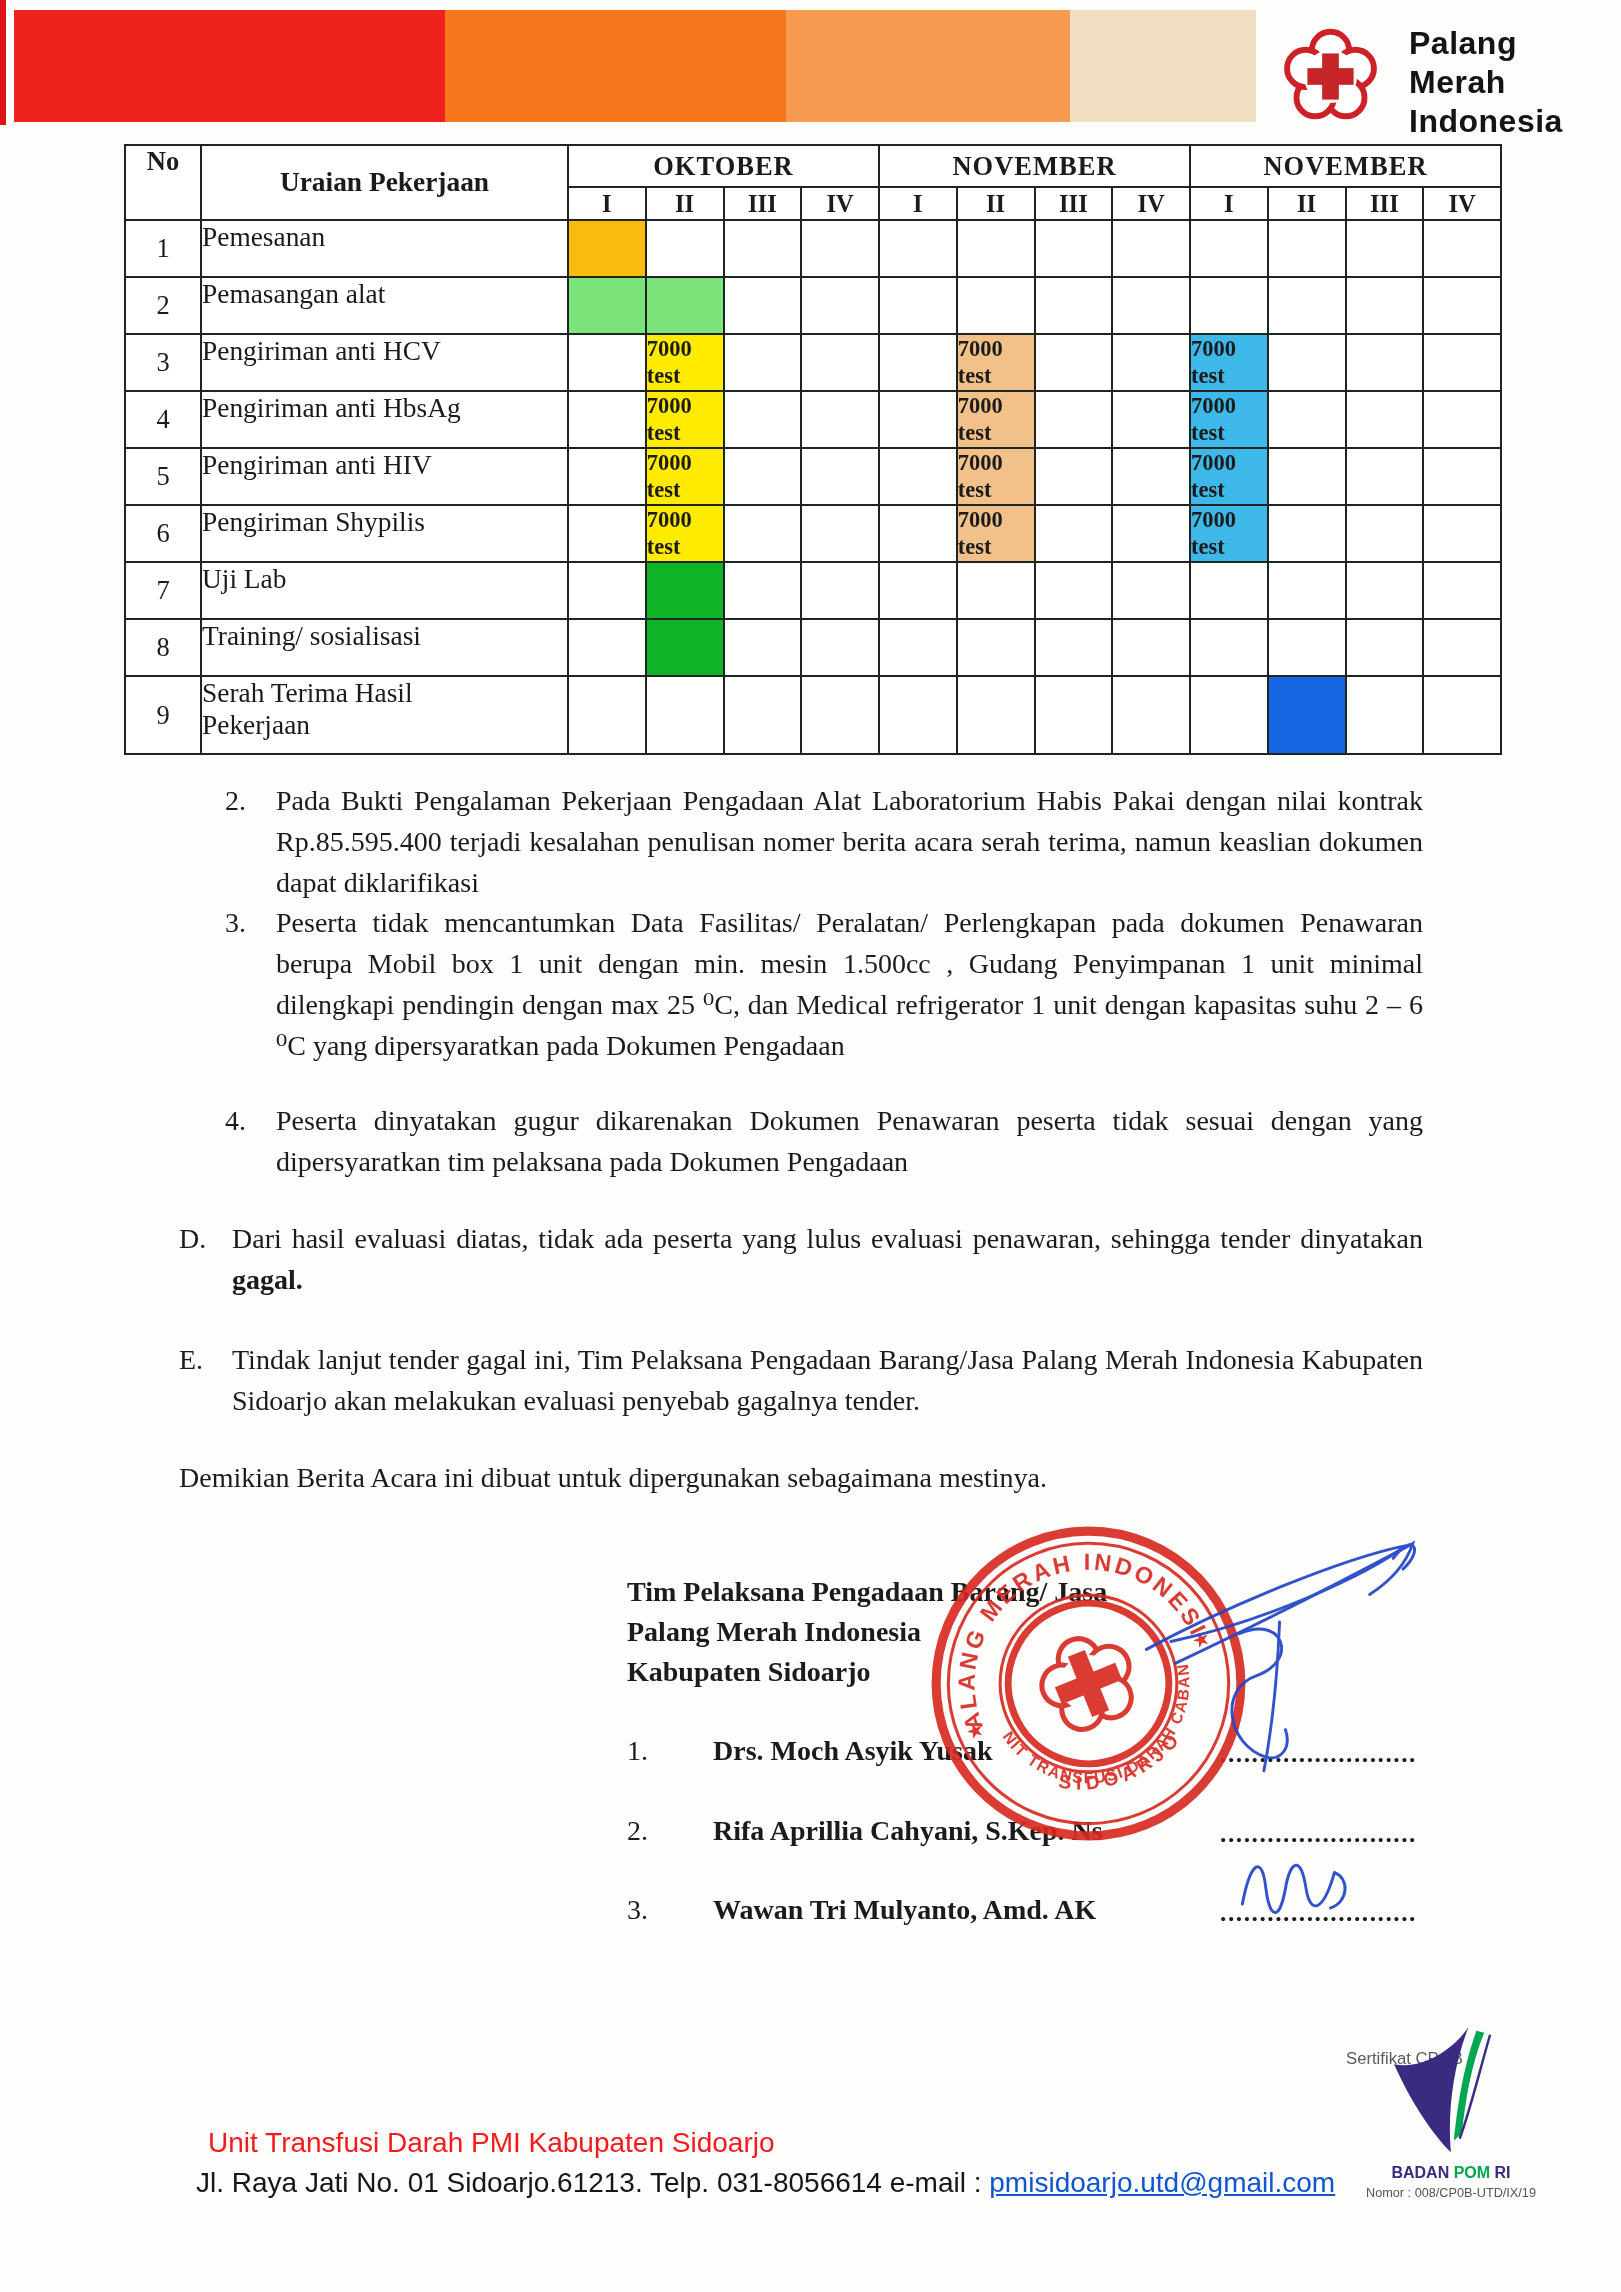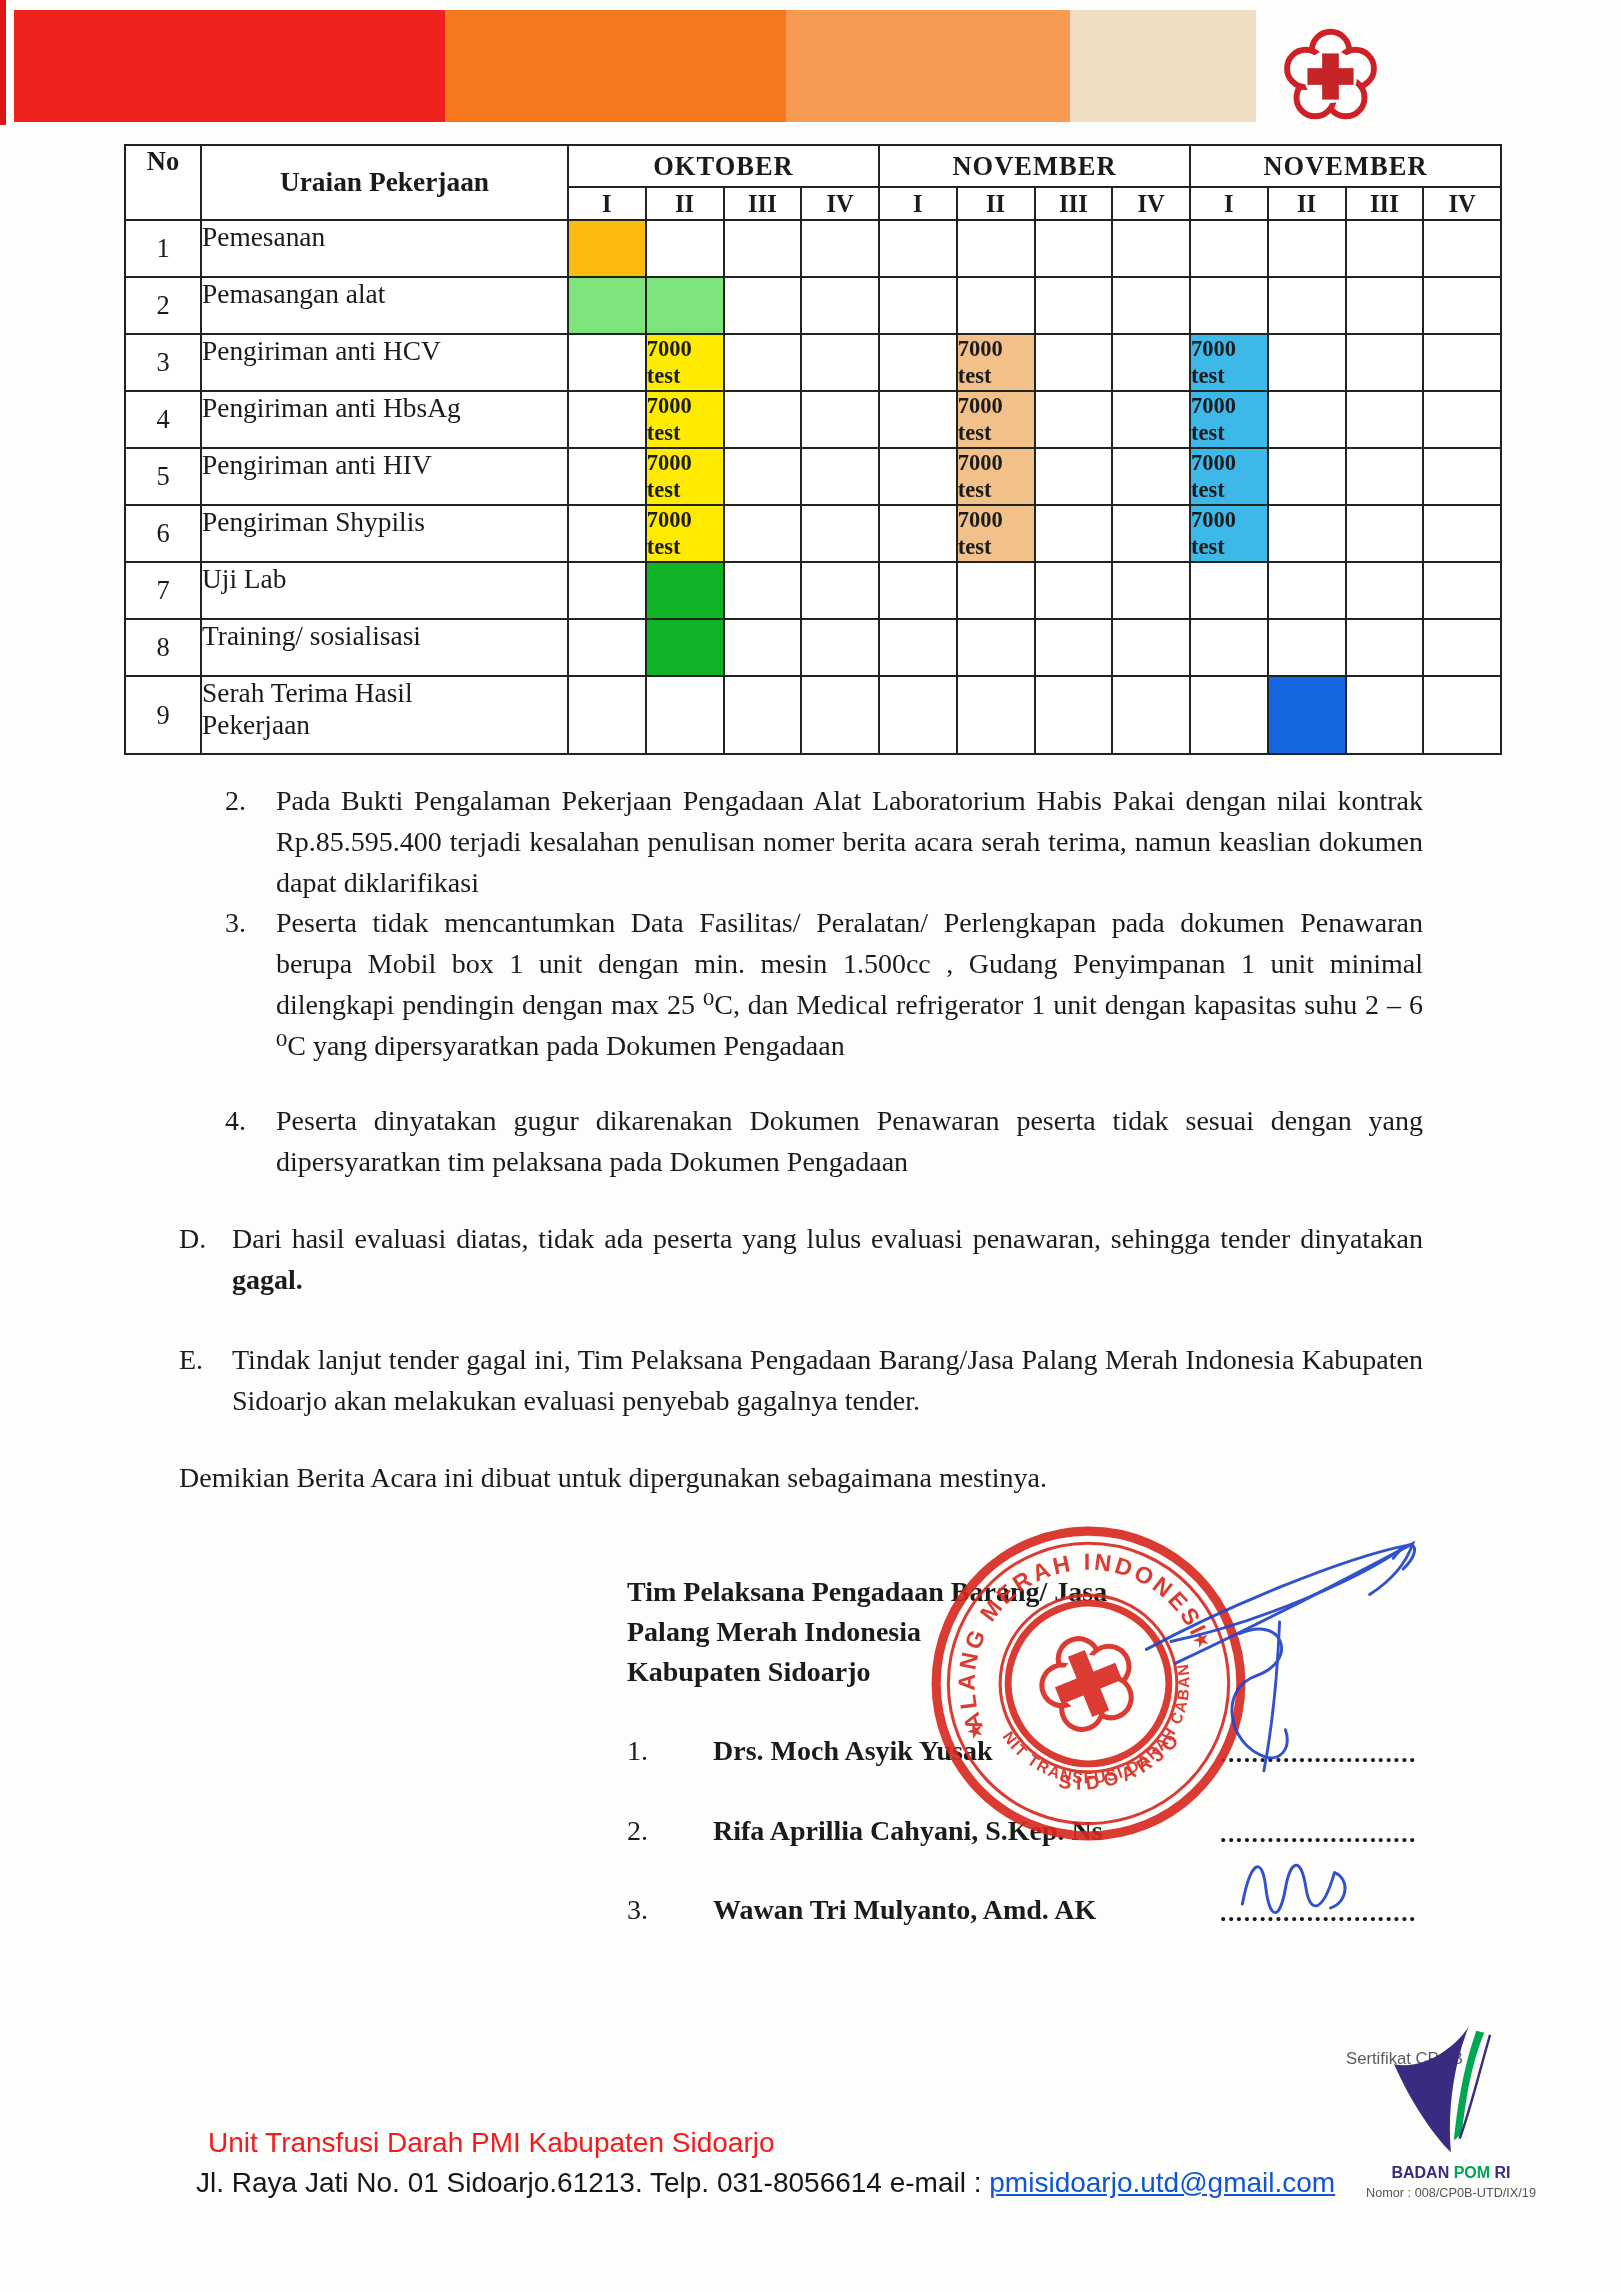--- a/index.html
+++ b/index.html
@@ -89,20 +89,25 @@
       <circle cx="57.5" cy="31" r="19" fill="#ffffff" stroke="#ce2127" stroke-width="6"></circle>
       <circle cx="82.7" cy="49.3" r="19" fill="#ffffff" stroke="#ce2127" stroke-width="6"></circle>
       <circle cx="73.1" cy="79" r="19" fill="#ffffff" stroke="#ce2127" stroke-width="6"></circle>
       <circle cx="41.9" cy="79" r="19" fill="#ffffff" stroke="#ce2127" stroke-width="6"></circle>
       <circle cx="32.3" cy="49.3" r="19" fill="#ffffff" stroke="#ce2127" stroke-width="6"></circle>
       <circle cx="57.5" cy="57.5" r="27" fill="#ffffff"></circle>
       <rect x="34" y="49" width="47" height="17" fill="#c62528"></rect>
       <rect x="49" y="34" width="17" height="47" fill="#c62528"></rect>
     </g>
   </svg>
+  <div class="abs logo-text">
+    <div>Palang</div>
+    <div>Merah</div>
+    <div>Indonesia</div>
+  </div>
 
   <div class="abs tbl-wrap">
     <table class="gantt" id="gantt-table">
         <thead>
           <tr class="h1">
             <th class="no" rowspan="2">No</th>
             <th class="task" rowspan="2">Uraian Pekerjaan</th>
             <th class="month" colspan="4">OKTOBER</th>
             <th class="month" colspan="4">NOVEMBER</th>
             <th class="month" colspan="4">NOVEMBER</th>

